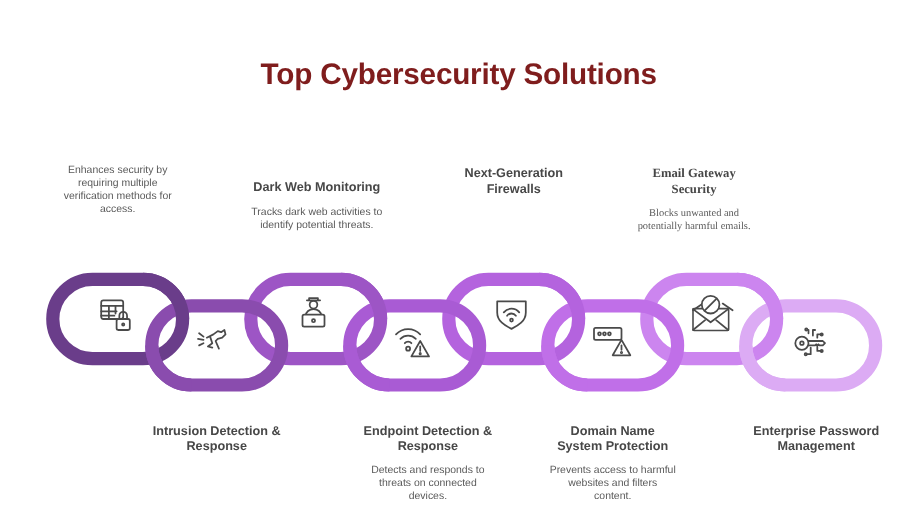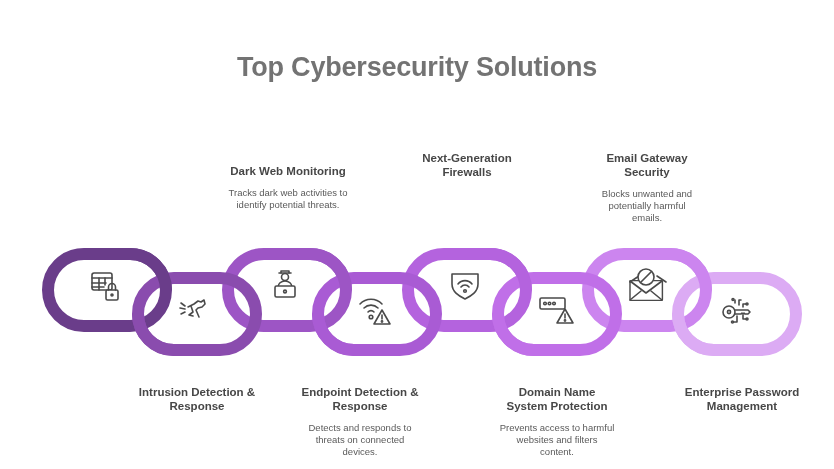--- a/index.html
+++ b/index.html
@@ -1,19 +1,19 @@
 <!DOCTYPE html>
 <html><head>
 <meta charset="utf-8">
 <style>
   html, body { margin: 0; padding: 0; background: #ffffff; }
   body { width: 834px; height: 469px; position: relative; overflow: hidden;
          font-family: "Liberation Sans", "DejaVu Sans", sans-serif; color: #444; }
   .title { position: absolute; left: 0; width: 834px; top: 52px; text-align: center;
-           font-size: 27px; font-weight: bold; color: #737373; letter-spacing: -0.2px; }
+           font-size: 27px; font-weight: bold; color: #7f1d1d; letter-spacing: -0.2px; }
   .label { position: absolute; width: 160px; text-align: center; }
   .label .head { font-size: 11.5px; font-weight: bold; color: #474747; line-height: 14px; }
   .label .desc { font-size: 9.5px; color: #5a5a5a; line-height: 12px; margin-top: 9px; }
   svg.chain { position: absolute; left: 0; top: 0; }
 </style>
 </head>
 <body>
 
 <div class="title">Top Cybersecurity Solutions</div>
 
@@ -116,41 +116,42 @@
       <circle cx="11" cy="1.5" r="1"></circle>
       <circle cx="25" cy="6" r="1"></circle>
       <path d="M15 18 v6 h-3 M21 17 v4 h3"></path>
       <circle cx="10.5" cy="24" r="1"></circle>
       <circle cx="25" cy="21" r="1"></circle>
     </g>
   </g>
 </svg>
 
 <div class="label" style="left:27px; top:140px;">
+  <div class="desc" style="padding:0 20px;">Enhances security by requiring multiple verification methods for access.</div>
 </div>
 
 <div class="label" style="left:208px; top:164px;">
   <div class="head">Dark Web Monitoring</div>
   <div class="desc" style="padding:0 14px;">Tracks dark web activities to identify potential threats.</div>
 </div>
 
 <div class="label" style="left:387px; top:151px;">
   <div class="head"><span>Next-Generation</span><br><span>Firewalls</span></div>
 </div>
 
-<div class="label" style="left:567px; top:151px;">
+<div class="label" style="left:551px; top:151px;font-family:Liberation Serif, serif;">
   <div class="head"><span>Email Gateway</span><br><span>Security</span></div>
   <div class="desc" style="padding:0 28px;">Blocks unwanted and potentially harmful emails.</div>
 </div>
 
 <div class="label" style="left:117px; top:385px;">
   <div class="head"><span>Intrusion Detection &amp;</span><br><span>Response</span></div>
 </div>
 
-<div class="label" style="left:280px; top:385px;">
+<div class="label" style="left:309px; top:385px;">
   <div class="head"><span>Endpoint Detection &amp;</span><br><span>Response</span></div>
   <div class="desc" style="padding:0 22px;">Detects and responds to threats on connected devices.</div>
 </div>
 
 <div class="label" style="left:477px; top:385px;">
   <div class="head"><span>Domain Name</span><br><span>System Protection</span></div>
   <div class="desc" style="padding:0 22px;">Prevents access to harmful websites and filters content.</div>
 </div>
 
 <div class="label" style="left:662px; top:385px;">

